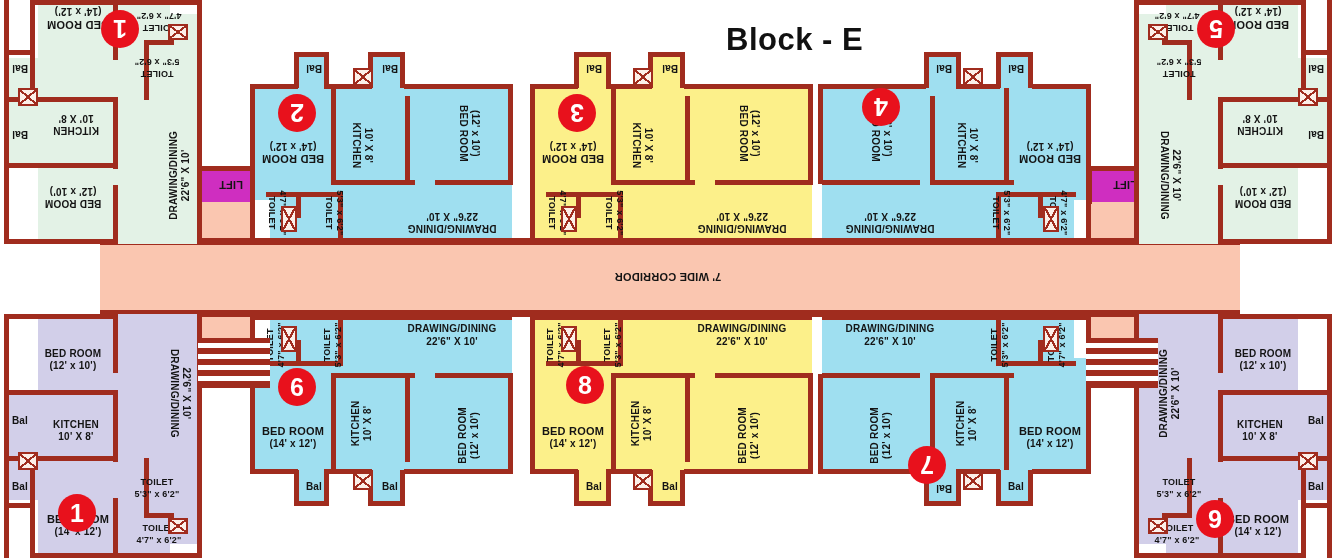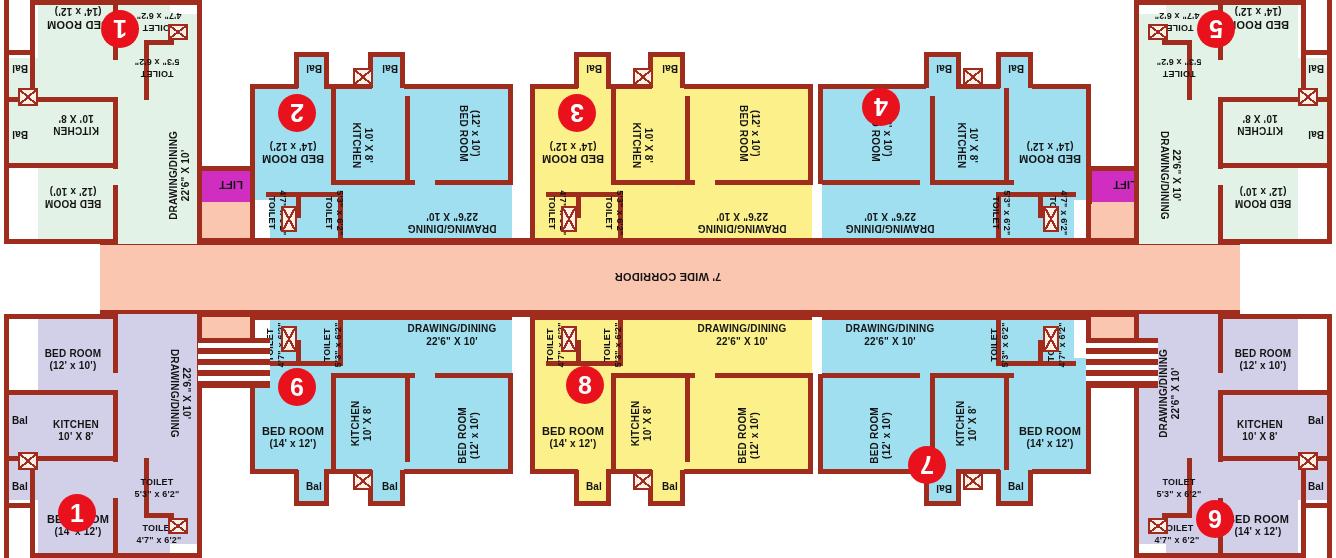--- a/index.html
+++ b/index.html
@@ -54,20 +54,21 @@
 
   .t9{font-size:9px;}
   .t10{font-size:10px;}
   .t11{font-size:11px;}
 </style>
 </head>
 <body>
 
 <div id="plan">
 
+  <div id="title" style="left:726px;top:22px;">Block - E</div>
 
   <div class="room f-corr" style="left:100px;top:244px;width:1140px;height:66px;"></div>
   <div class="room f-corr" style="left:196px;top:196px;width:70px;height:60px;"></div>
   <div class="room f-corr" style="left:1090px;top:196px;width:70px;height:60px;"></div>
   <div class="room f-corr" style="left:196px;top:300px;width:70px;height:42px;"></div>
   <div class="room f-corr" style="left:1090px;top:300px;width:70px;height:42px;"></div>
 
   <div class="lbl r180 t11" style="left:548px;top:270px;width:240px;">7' WIDE CORRIDOR</div>
 
   <div class="wall" style="left:100px;top:238px;width:1140px;height:7px;"></div>

